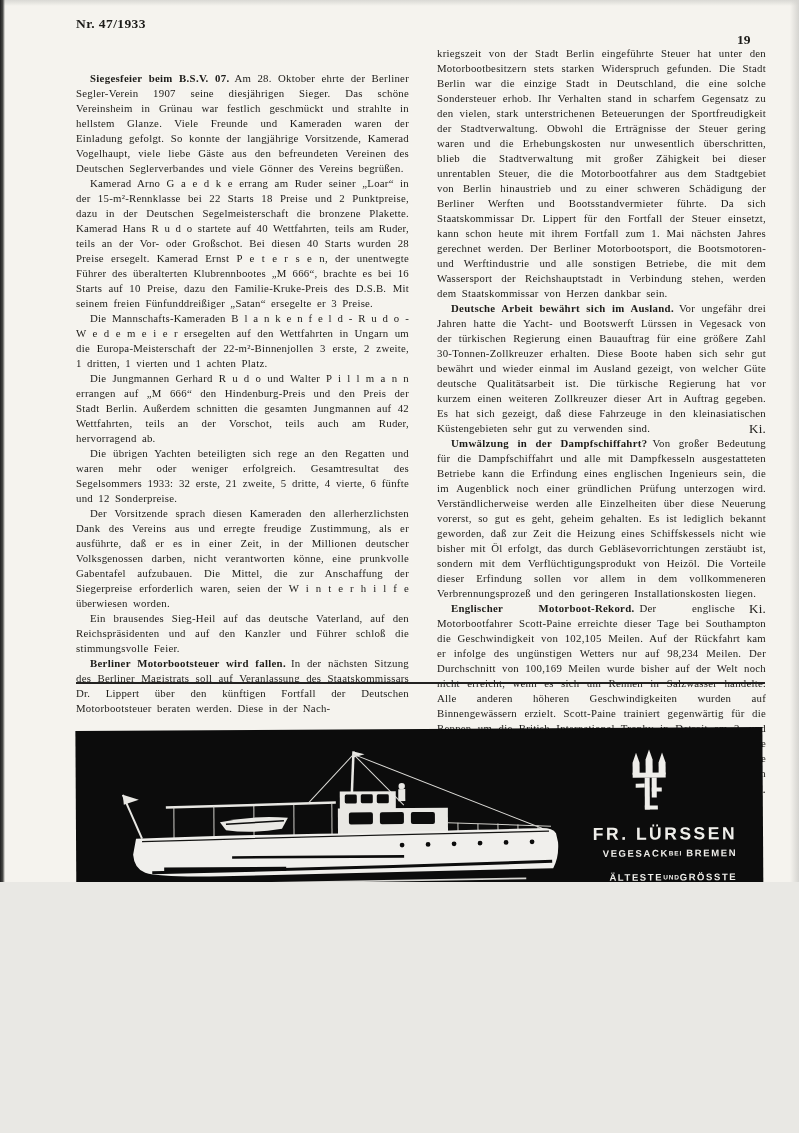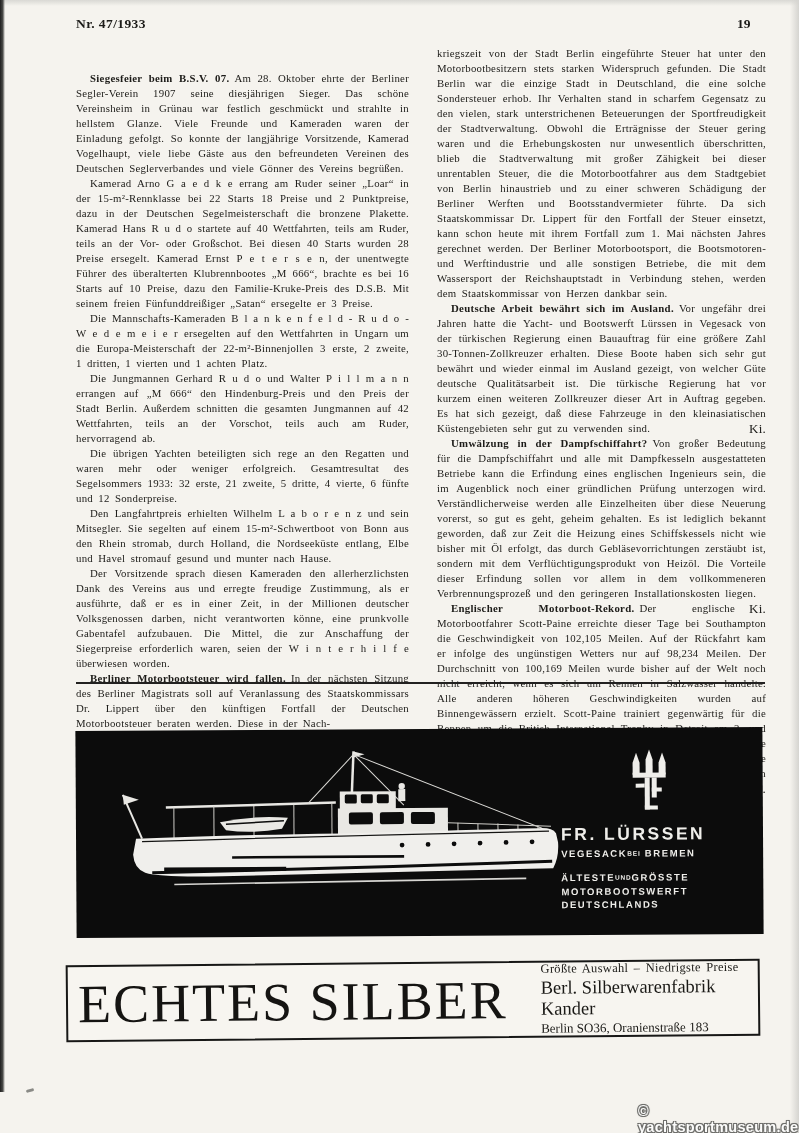--- a/index.html
+++ b/index.html
@@ -1,50 +1,50 @@
 <!DOCTYPE html>
 <html lang="de"><head>
 <meta charset="utf-8">
 <style>
   html,body{margin:0;padding:0;background:#e9e8e4;}
-  .page{position:relative;width:799px;height:1133px;background:#f5f3ee;overflow:hidden;
+  .page{position:relative;width:799px;height:882px;background:#f5f3ee;overflow:hidden;
         font-family:"Liberation Serif",serif;color:#1c1b18;}
   
   .edge-left{position:absolute;left:0;top:0;width:5px;height:1092px;
              background:linear-gradient(to right,#1f1f1f,#4a4a48 55%,rgba(90,90,88,0));}
   .edge-top{position:absolute;left:0;top:0;width:100%;height:6px;
             background:linear-gradient(#d9d8d4,rgba(217,216,212,0));}
   .edge-right{position:absolute;right:0;top:0;width:9px;height:100%;
               background:linear-gradient(to left,#d5d4d0,rgba(213,212,208,0));}
   .speck{position:absolute;left:26px;top:1089px;width:8px;height:3px;background:#8a8a86;
          border-radius:2px;transform:rotate(-15deg);}
   
   .issue{position:absolute;left:76px;top:16px;font-weight:bold;font-size:13.5px;letter-spacing:.4px;}
-  .pageno{position:absolute;left:737px;top:16px;font-weight:bold;font-size:13.5px;}
+  .pageno{position:absolute;left:737px;top:32px;font-weight:bold;font-size:13.5px;}
   .section-title{position:absolute;left:76px;top:42px;width:333px;text-align:center;
                  font-family:"Liberation Sans",sans-serif;font-size:27px;font-weight:400;
                  letter-spacing:1.5px;color:#242422;}
   
   .col{position:absolute;width:333px;font-size:10.8px;line-height:15px;text-align:justify;
        word-spacing:2.4px;letter-spacing:.25px;hyphens:auto;}
   .col-left{left:76px;top:71px;}
   .col-right{left:437px;top:46px;width:329px;}
   .col p{margin:0;text-indent:14px;}
   .col p.noindent{text-indent:0;}
   .article{margin:0;}
   .article + .article{}
   .lead{font-weight:bold;margin-right:5px;letter-spacing:.3px;}
   .sig{float:right;font-size:13px;}
   
   .divider{position:absolute;left:76px;top:682px;width:689px;height:2px;background:#222120;}
   
   .ad-luerssen{position:absolute;left:76px;top:729px;width:687px;height:207px;background:#0c0c0c;
                transform:rotate(-.35deg);}
   .boat{position:absolute;left:26px;top:16px;}
-  .luerssen-block{position:absolute;right:26px;top:20px;width:176px;text-align:left;
+  .luerssen-block{position:absolute;right:26px;top:20px;width:176px;text-align:right;
                   color:#efeeea;font-family:"Liberation Sans",sans-serif;font-weight:bold;}
   .luerssen-logo{display:block;margin:0 auto 12px auto;}
   .lu-brand{font-size:17.5px;letter-spacing:2.5px;white-space:nowrap;}
   .lu-loc{font-size:9.5px;letter-spacing:1.6px;margin-top:3px;white-space:nowrap;}
   .lu-claim{font-size:9.5px;letter-spacing:1.6px;margin-top:12px;line-height:13.5px;white-space:nowrap;}
   .small-word{font-size:6.5px;letter-spacing:.8px;vertical-align:1px;}
   
   .ad-silber{position:absolute;left:66px;top:962px;width:690px;height:73px;
              border:2px solid #171716;background:#f7f5f0;transform:rotate(-.55deg);
              display:flex;align-items:center;}
@@ -72,22 +72,22 @@
   <div class="issue">Nr. 47/1933</div>
   <div class="pageno">19</div>
 
   <div class="col col-left">
     <div class="article">
       <p><b class="lead">Siegesfeier beim B.S.V. 07.</b><span>Am 28. Oktober ehrte der Berliner Segler-Verein 1907 seine diesjährigen Sieger. Das schöne Vereinsheim in Grünau war festlich geschmückt und strahlte in hellstem Glanze. Viele Freunde und Kameraden waren der Einladung gefolgt. So konnte der langjährige Vorsitzende, Kamerad Vogelhaupt, viele liebe Gäste aus den befreundeten Vereinen des Deutschen Seglerverbandes und viele Gönner des Vereins begrüßen.</span></p>
       <p>Kamerad Arno G a e d k e errang am Ruder seiner „Loar“ in der 15-m²-Rennklasse bei 22 Starts 18 Preise und 2 Punktpreise, dazu in der Deutschen Segelmeisterschaft die bronzene Plakette. Kamerad Hans R u d o startete auf 40 Wettfahrten, teils am Ruder, teils an der Vor- oder Großschot. Bei diesen 40 Starts wurden 28 Preise ersegelt. Kamerad Ernst P e t e r s e n, der unentwegte Führer des überalterten Klubrennbootes „M 666“, brachte es bei 16 Starts auf 10 Preise, dazu den Familie-Kruke-Preis des D.S.B. Mit seinem freien Fünfunddreißiger „Satan“ ersegelte er 3 Preise.</p>
       <p>Die Mannschafts-Kameraden B l a n k e n f e l d - R u d o - W e d e m e i e r ersegelten auf den Wettfahrten in Ungarn um die Europa-Meisterschaft der 22-m²-Binnenjollen 3 erste, 2 zweite, 1 dritten, 1 vierten und 1 achten Platz.</p>
       <p>Die Jungmannen Gerhard R u d o und Walter P i l l m a n n errangen auf „M 666“ den Hindenburg-Preis und den Preis der Stadt Berlin. Außerdem schnitten die gesamten Jungmannen auf 42 Wettfahrten, teils an der Vorschot, teils auch am Ruder, hervorragend ab.</p>
       <p>Die übrigen Yachten beteiligten sich rege an den Regatten und waren mehr oder weniger erfolgreich. Gesamtresultat des Segelsommers 1933: 32 erste, 21 zweite, 5 dritte, 4 vierte, 6 fünfte und 12 Sonderpreise.</p>
-      <p>Den Langfahrtpreis erhielten Wilhelm L a b o r e n z und sein Mitsegler. Sie segelten auf einem 15-m²-Schwertboot von Bonn aus den Rhein stromab, durch Holland, die Nordseeküste entlang, Elbe und Havel stromauf gesund und munter nach Hause.</p>
       <p>Der Vorsitzende sprach diesen Kameraden den allerherzlichsten Dank des Vereins aus und erregte freudige Zustimmung, als er ausführte, daß er es in einer Zeit, in der Millionen deutscher Volksgenossen darben, nicht verantworten könne, eine prunkvolle Gabentafel aufzubauen. Die Mittel, die zur Anschaffung der Siegerpreise erforderlich waren, seien der W i n t e r h i l f e überwiesen worden.</p>
+      <p>Ein brausendes Sieg-Heil auf das deutsche Vaterland, auf den Reichspräsidenten und auf den Kanzler und Führer schloß die stimmungsvolle Feier.</p>
     </div>
     <div class="article">
       <p><b class="lead">Berliner Motorbootsteuer wird fallen.</b><span>In der nächsten Sitzung des Berliner Magistrats soll auf Veranlassung des Staatskommissars Dr. Lippert über den künftigen Fortfall der Deutschen Motorbootsteuer beraten werden. Diese in der Nach-</span></p>
     </div>
   </div>
 
   <div class="col col-right">
     <div class="article">
       <p class="noindent">kriegszeit von der Stadt Berlin eingeführte Steuer hat unter den Motorbootbesitzern stets starken Widerspruch gefunden. Die Stadt Berlin war die einzige Stadt in Deutschland, die eine solche Sondersteuer erhob. Ihr Verhalten stand in scharfem Gegensatz zu den vielen, stark unterstrichenen Beteuerungen der Sportfreudigkeit der Stadtverwaltung. Obwohl die Erträgnisse der Steuer gering waren und die Erhebungskosten nur unwesentlich überschritten, blieb die Stadtverwaltung mit großer Zähigkeit bei dieser unrentablen Steuer, die die Motorbootfahrer aus dem Stadtgebiet von Berlin hinaustrieb und zu einer schweren Schädigung der Berliner Werften und Bootsstandvermieter führte. Da sich Staatskommissar Dr. Lippert für den Fortfall der Steuer einsetzt, kann schon heute mit ihrem Fortfall zum 1. Mai nächsten Jahres gerechnet werden. Der Berliner Motorbootsport, die Bootsmotoren- und Werftindustrie und alle sonstigen Betriebe, die mit dem Wassersport der Reichshauptstadt in Verbindung stehen, werden dem Staatskommissar von Herzen dankbar sein.</p>
     </div>

